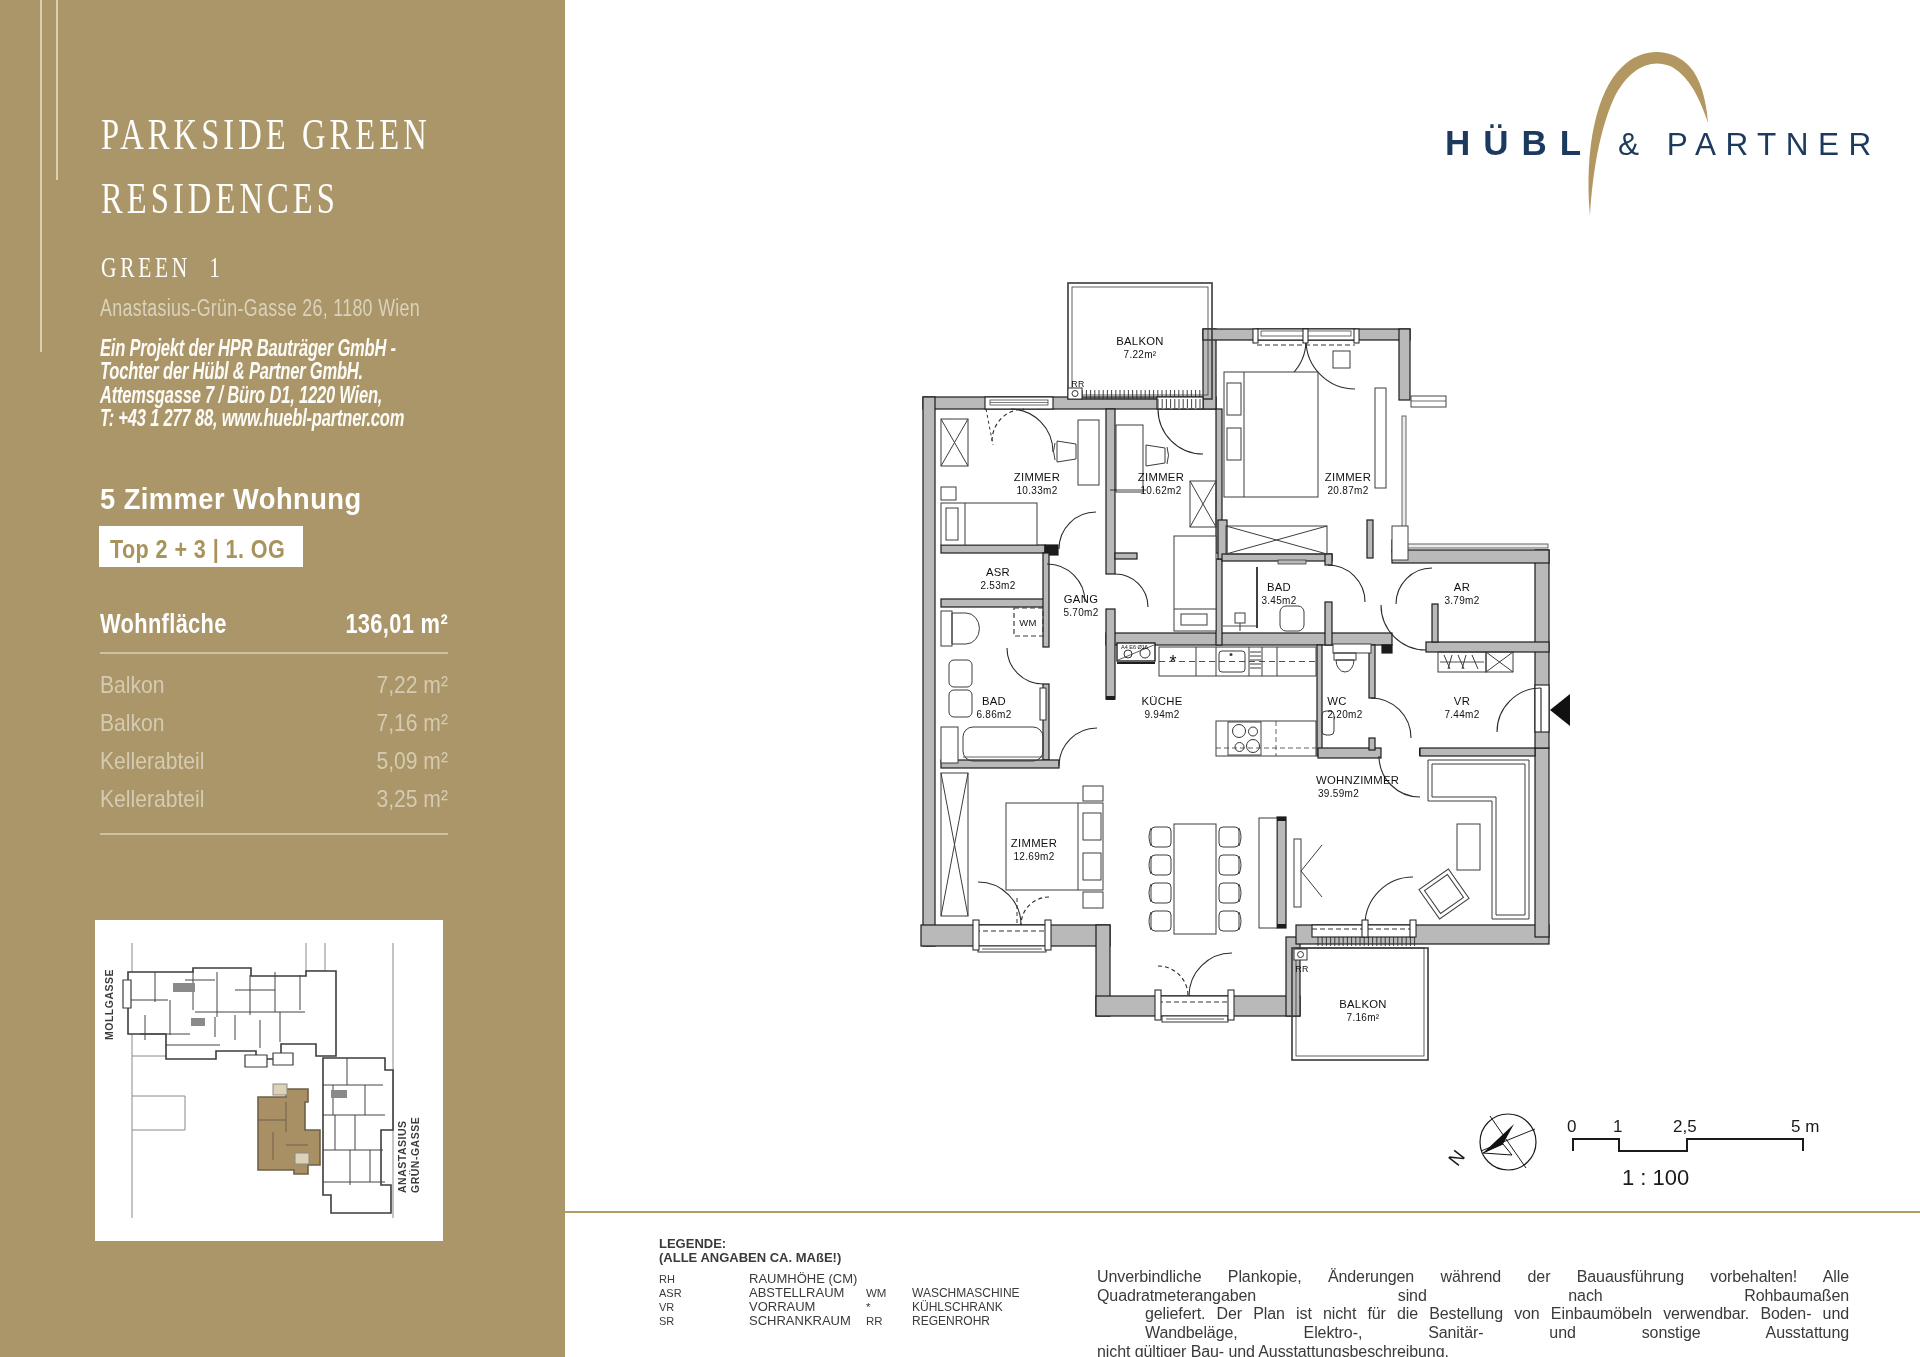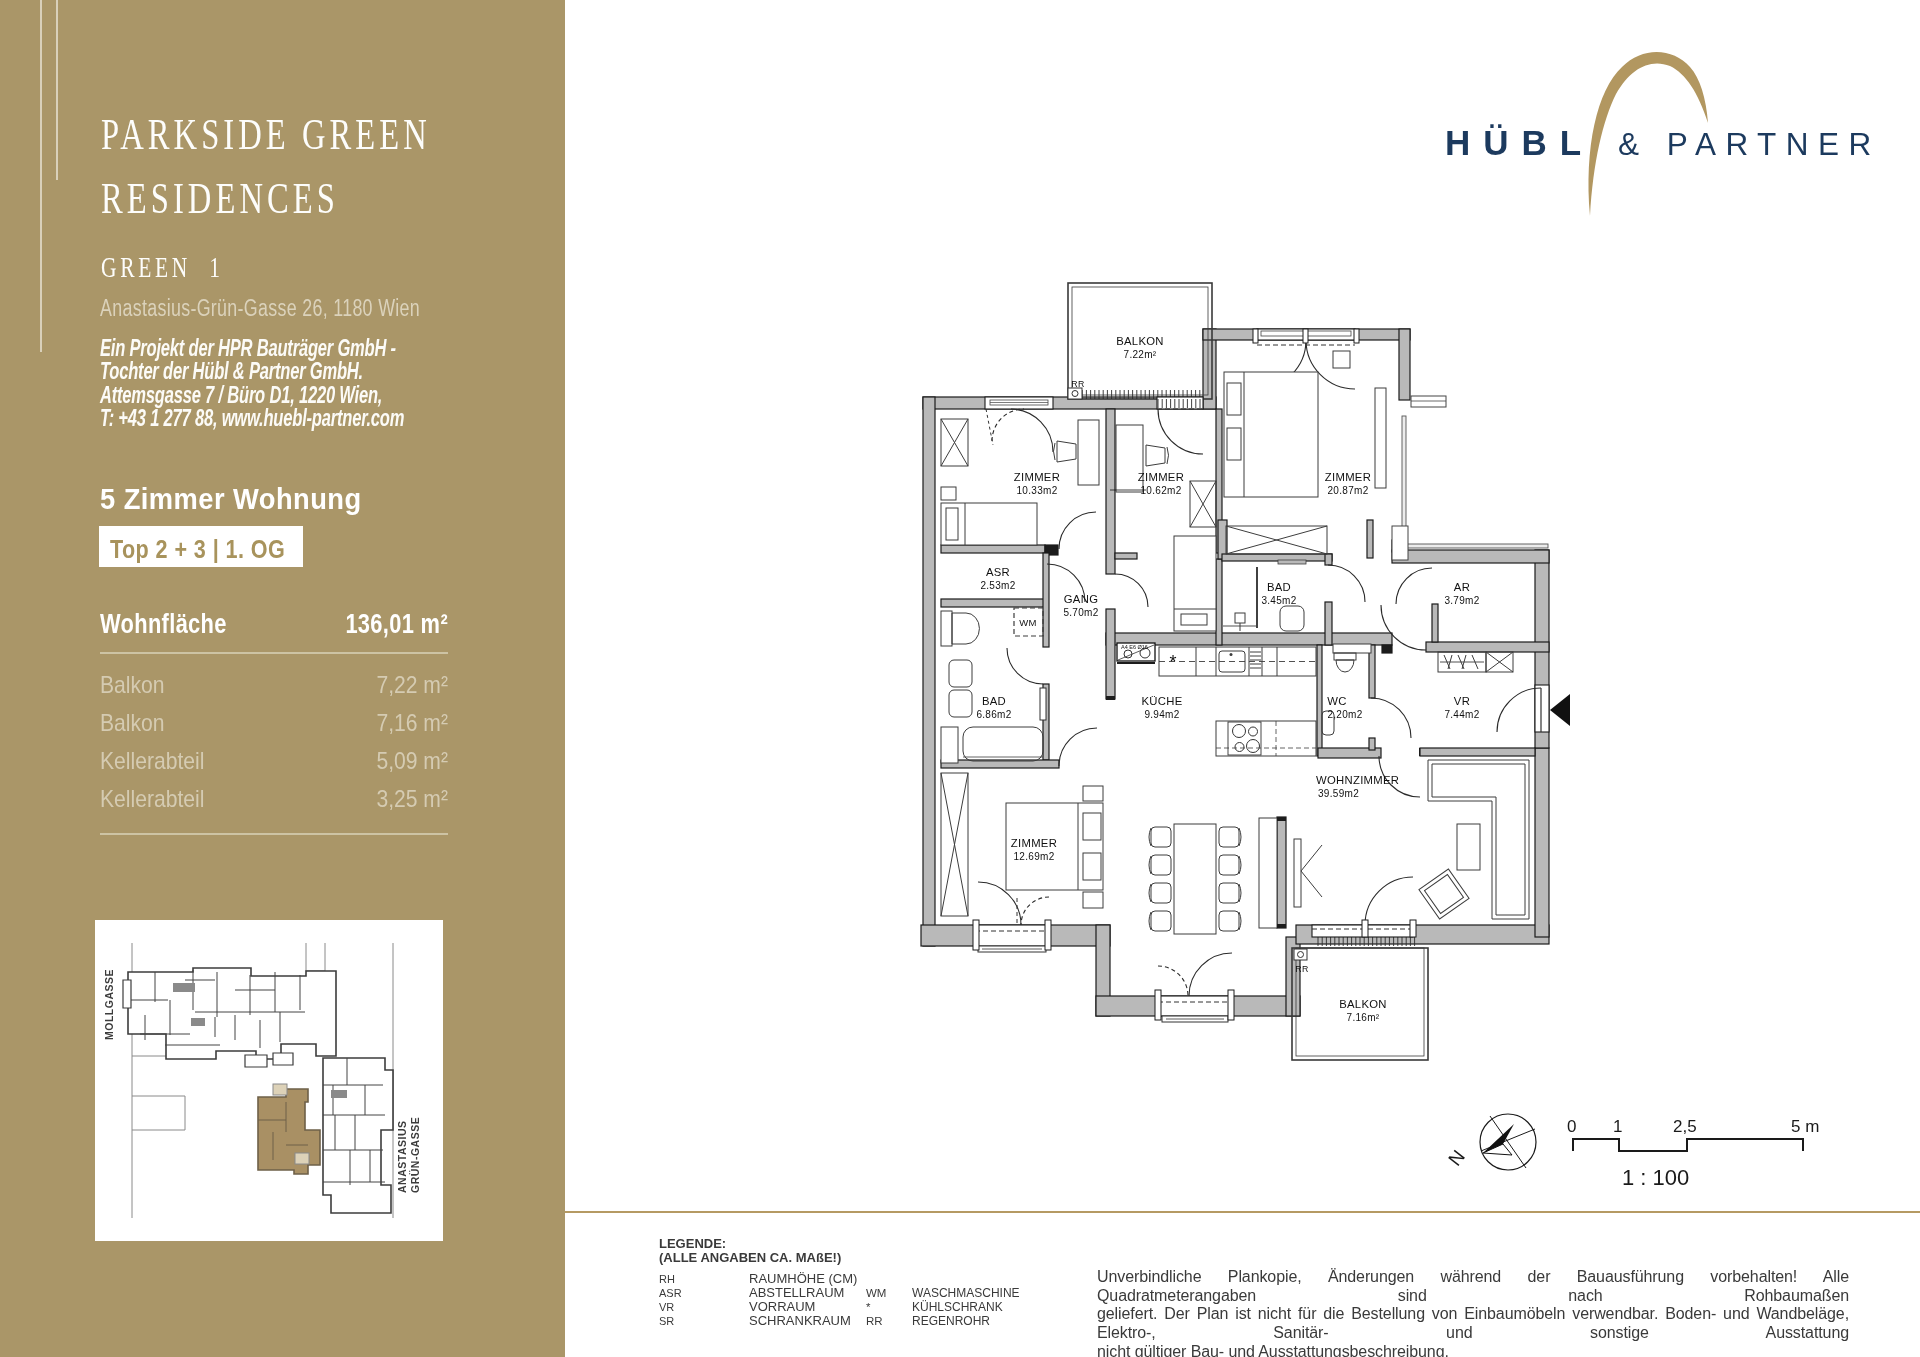--- a/index.html
+++ b/index.html
@@ -141,21 +141,21 @@
 <div class="abs" style="left:659px;top:1272px;font-size:11px;color:#3a3a3a;line-height:14px;">RH<br>ASR<br>VR<br>SR</div>
 
 <div class="abs" style="left:705px;top:1272px;font-size:13px;color:#3a3a3a;line-height:14px;margin-left:44px;">RAUMHÖHE (CM)<br>ABSTELLRAUM<br>VORRAUM<br>SCHRANKRAUM</div>
 
 <div class="abs" style="left:866px;top:1286px;font-size:11.5px;color:#3a3a3a;line-height:14px;">WM<br>*<br>RR</div>
 
 <div class="abs" style="left:912px;top:1286px;font-size:12px;color:#3a3a3a;line-height:14px;">WASCHMASCHINE<br>KÜHLSCHRANK<br>REGENROHR</div>
 
 <div class="abs" style="left:1097px;top:1268px;width:752px;font-size:16px;color:#3a3a3a;line-height:18.7px;letter-spacing:-0.1px;">
 <div style="text-align:justify;text-align-last:justify;">Unverbindliche Plankopie, Änderungen während der Bauausführung vorbehalten! Alle Quadratmeterangaben sind nach Rohbaumaßen</div>
-<div style="text-align:justify;text-align-last:justify;">geliefert. Der Plan ist nicht für die Bestellung von Einbaumöbeln verwendbar. Boden- und Wandbeläge, Elektro-, Sanitär- und sonstige Ausstattung</div>
+<div style="text-align:justify;text-align-last:justify;margin-left:48px;">geliefert. Der Plan ist nicht für die Bestellung von Einbaumöbeln verwendbar. Boden- und Wandbeläge, Elektro-, Sanitär- und sonstige Ausstattung</div>
 <div>nicht gültiger Bau- und Ausstattungsbeschreibung.</div>
 </div>
 
 <svg id="plan" class="abs" style="left:900px;top:270px" width="690" height="810" viewBox="900 270 690 810">
 <g>
 
 <rect x="923" y="397" width="293" height="12" fill="#b9b9b9" stroke="#1c1c1c" stroke-width="1.2"></rect>
 
 <rect x="1203" y="329" width="13" height="80" fill="#b9b9b9" stroke="#1c1c1c" stroke-width="1.2"></rect>
 

